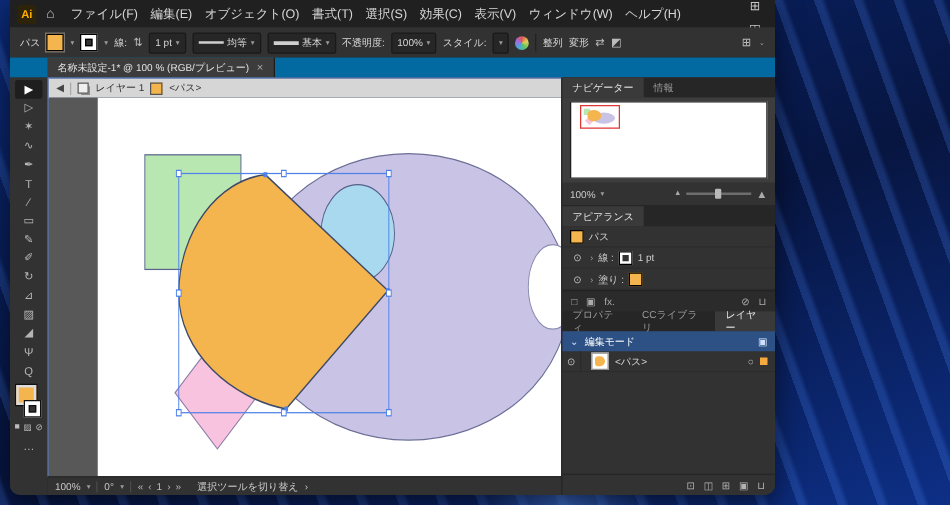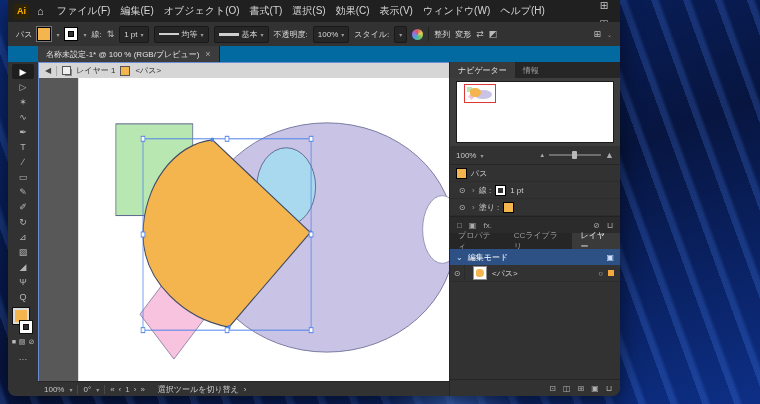--- a/index.html
+++ b/index.html
@@ -354,20 +354,25 @@
         <span class="mini-caret">▾</span>
         <div class="zr-right">
           <span class="mt-s">▲</span>
           <div class="slider">
               <span class="thumb"></span>
             </div>
           <span class="mt-b">▲</span>
         </div>
       </div>
 
+      <div class="ptabbar">
+        <div class="ptab active">
+            <span>アピアランス</span>
+          </div>
+      </div>
       <div class="approws">
         <div class="arow">
           <span class="sw orange"></span>
           <span>パス</span>
         </div>
         <div class="arow">
           <span class="eye">⊙</span>
           <span class="chev">›</span>
           <span>線 :</span>
           <span class="sw stroke"></span>

